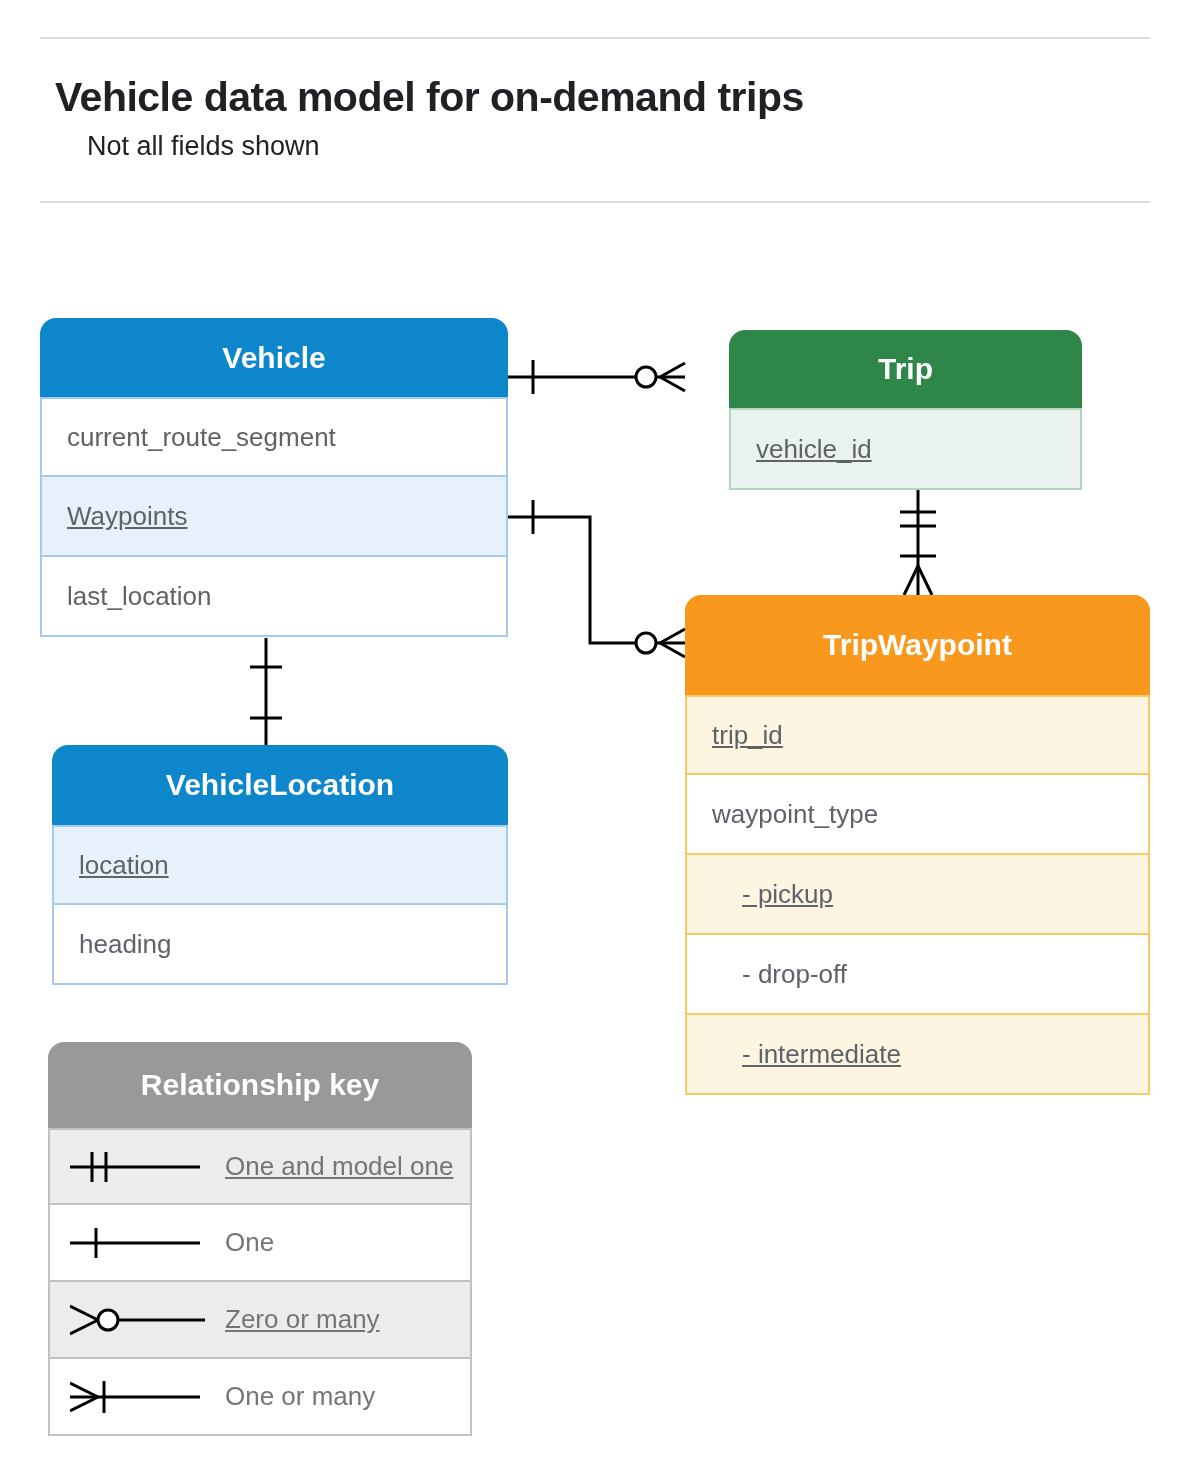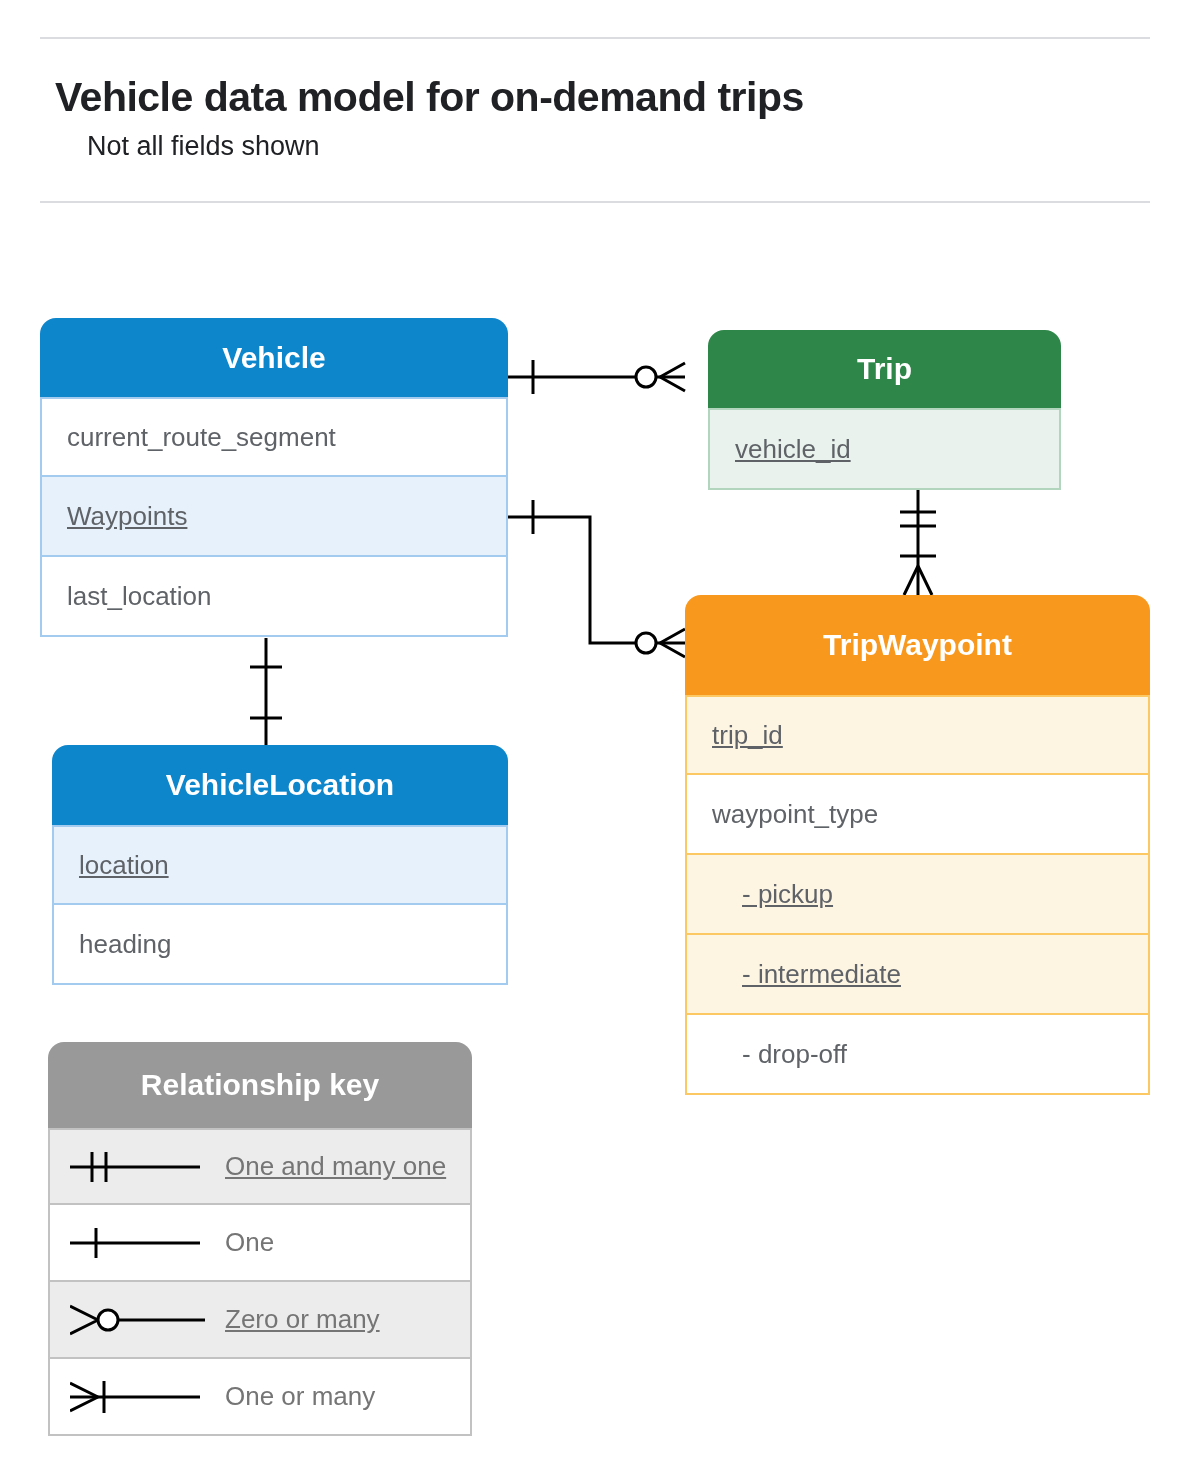--- a/index.html
+++ b/index.html
@@ -32,21 +32,21 @@
   .entity .row{display:flex;align-items:center;height:80px;padding-left:25px;
     font-size:26px;color:var(--row-text);background:#fff;
     border-left:2px solid var(--bc);border-right:2px solid var(--bc);border-bottom:2px solid var(--bc);}
   .entity .row.first{border-top:2px solid var(--bc);}
   .entity .row.tint{background:var(--tint);text-decoration:underline;}
   .entity .row.indent{padding-left:55px;}
 
   .e-vehicle{left:40px;top:318px;width:468px;--bc:var(--blue-border);--tint:var(--blue-tint);}
   .e-vehicle .hdr{height:79px;background:var(--blue);}
 
-  .e-trip{left:664px;top:330px;width:397px;padding-left:44px;--bc:var(--green-border);--tint:var(--green-tint);}
+  .e-trip{left:685px;top:330px;width:397px;padding-left:44px;--bc:var(--green-border);--tint:var(--green-tint);}
   .e-trip .hdr{height:78px;background:var(--green);}
   .e-trip .row{height:82px;}
 
   .e-tripwaypoint{left:685px;top:595px;width:465px;--bc:var(--orange-border);--tint:var(--orange-tint);}
   .e-tripwaypoint .hdr{height:100px;background:var(--orange);}
 
   .e-vehiclelocation{left:40px;top:745px;width:468px;padding-left:12px;--bc:var(--blue-border);--tint:var(--blue-tint);}
   .e-vehiclelocation .hdr{height:80px;background:var(--blue);}
 
   .e-key{left:40px;top:1042px;width:432px;padding-left:8px;--bc:var(--gray-border);--tint:var(--gray-tint);}
@@ -102,40 +102,40 @@
   <div class="entity e-trip">
     <div class="hdr">Trip</div>
     <div class="row first tint">vehicle_id</div>
   </div>
 
   <div class="entity e-tripwaypoint">
     <div class="hdr">TripWaypoint</div>
     <div class="row first tint">trip_id</div>
     <div class="row">waypoint_type</div>
     <div class="row tint indent">- pickup</div>
+    <div class="row indent">- drop-off</div>
     <div class="row tint indent">- intermediate</div>
-    <div class="row indent">- drop-off</div>
   </div>
 
   <div class="entity e-vehiclelocation">
     <div class="hdr">VehicleLocation</div>
     <div class="row first tint">location</div>
     <div class="row">heading</div>
   </div>
 
   <div class="entity e-key">
     <div class="hdr">Relationship key</div>
 
     <div class="row first tint">
       <svg class="sym" viewBox="0 0 140 44">
         <line x1="0" y1="22" x2="130" y2="22"></line>
         <line x1="22" y1="7" x2="22" y2="37"></line>
         <line x1="36" y1="7" x2="36" y2="37"></line>
       </svg>
-      <span>One and many one</span>
+      <span>One and model one</span>
     </div>
 
     <div class="row">
       <svg class="sym" viewBox="0 0 140 44">
         <line x1="0" y1="22" x2="130" y2="22"></line>
         <line x1="26" y1="7" x2="26" y2="37"></line>
       </svg>
       <span>One</span>
     </div>
 

